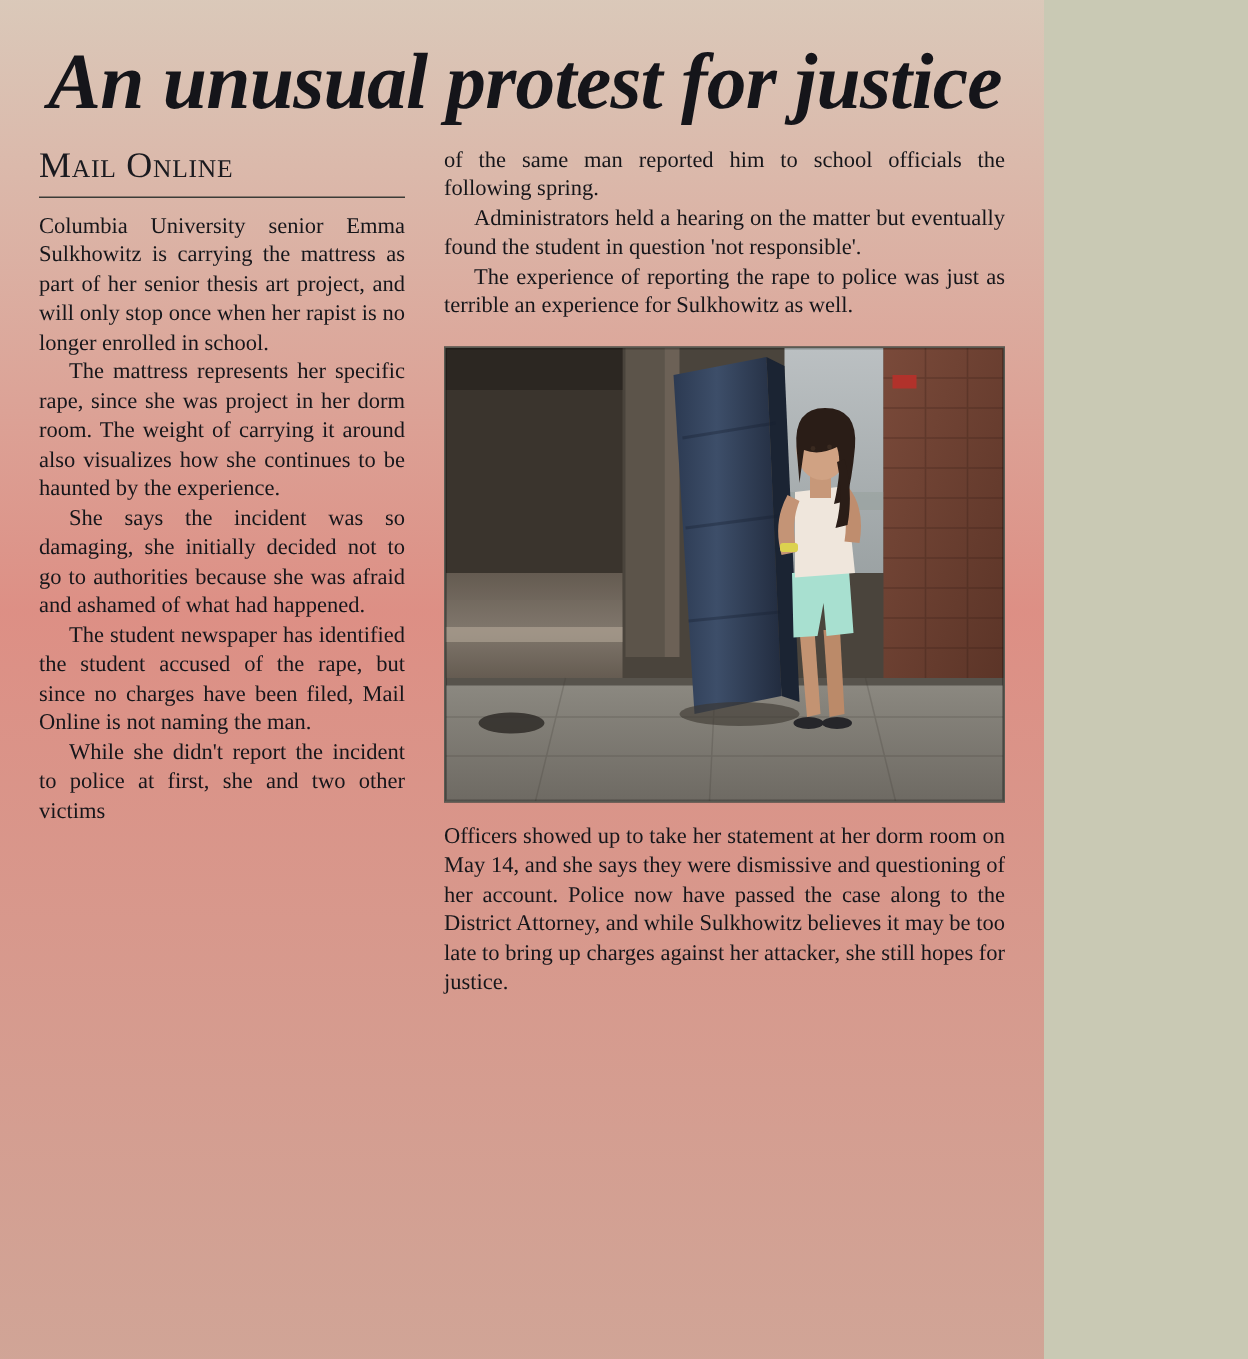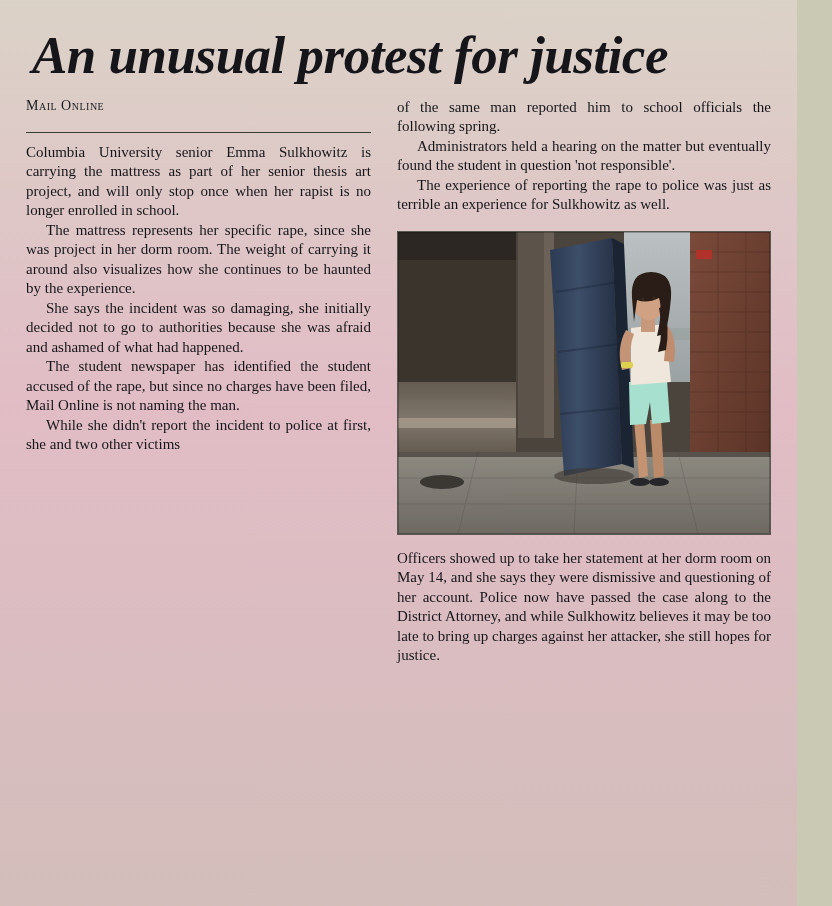--- a/index.html
+++ b/index.html
@@ -8,23 +8,23 @@
   }
   body {
     width: 832px;
     height: 906px;
     background: #c9c9b4;
     font-family: "Liberation Serif", serif;
     overflow: hidden;
   }
   .page {
     position: relative;
-    width: 797px;
+    width: 696px;
     height: 906px;
-    background: #f9a8d4;
+    background: #ef4444;
     box-sizing: border-box;
     padding: 22px 26px 12px 26px;
   }
   
   .page::before {
     content: "";
     position: absolute;
     inset: 0;
     background: linear-gradient(180deg, rgba(216,215,198,0.9) 0%, rgba(206,205,186,0.55) 45%, rgba(198,197,178,0.75) 100%);
     pointer-events: none;
@@ -49,25 +49,25 @@
     align-items: flex-start;
   }
   .col {
     width: 381px;
     position: relative;
   }
   .col-left { }
   .col-right { }
   .kicker {
     font-variant: small-caps;
-    font-size: 14px;
+    font-size: 24px;
     letter-spacing: 0.5px;
     color: #1a1a1f;
     padding-bottom: 6px;
-    margin-bottom: 12px;
+    margin-bottom: 0;
   }
   .rule {
     border: none;
     border-top: 1px solid #3b3b36;
     margin: 0 0 10px 0;
     height: 0;
   }
   p.body {
     margin: 0;
     font-size: 15px;

